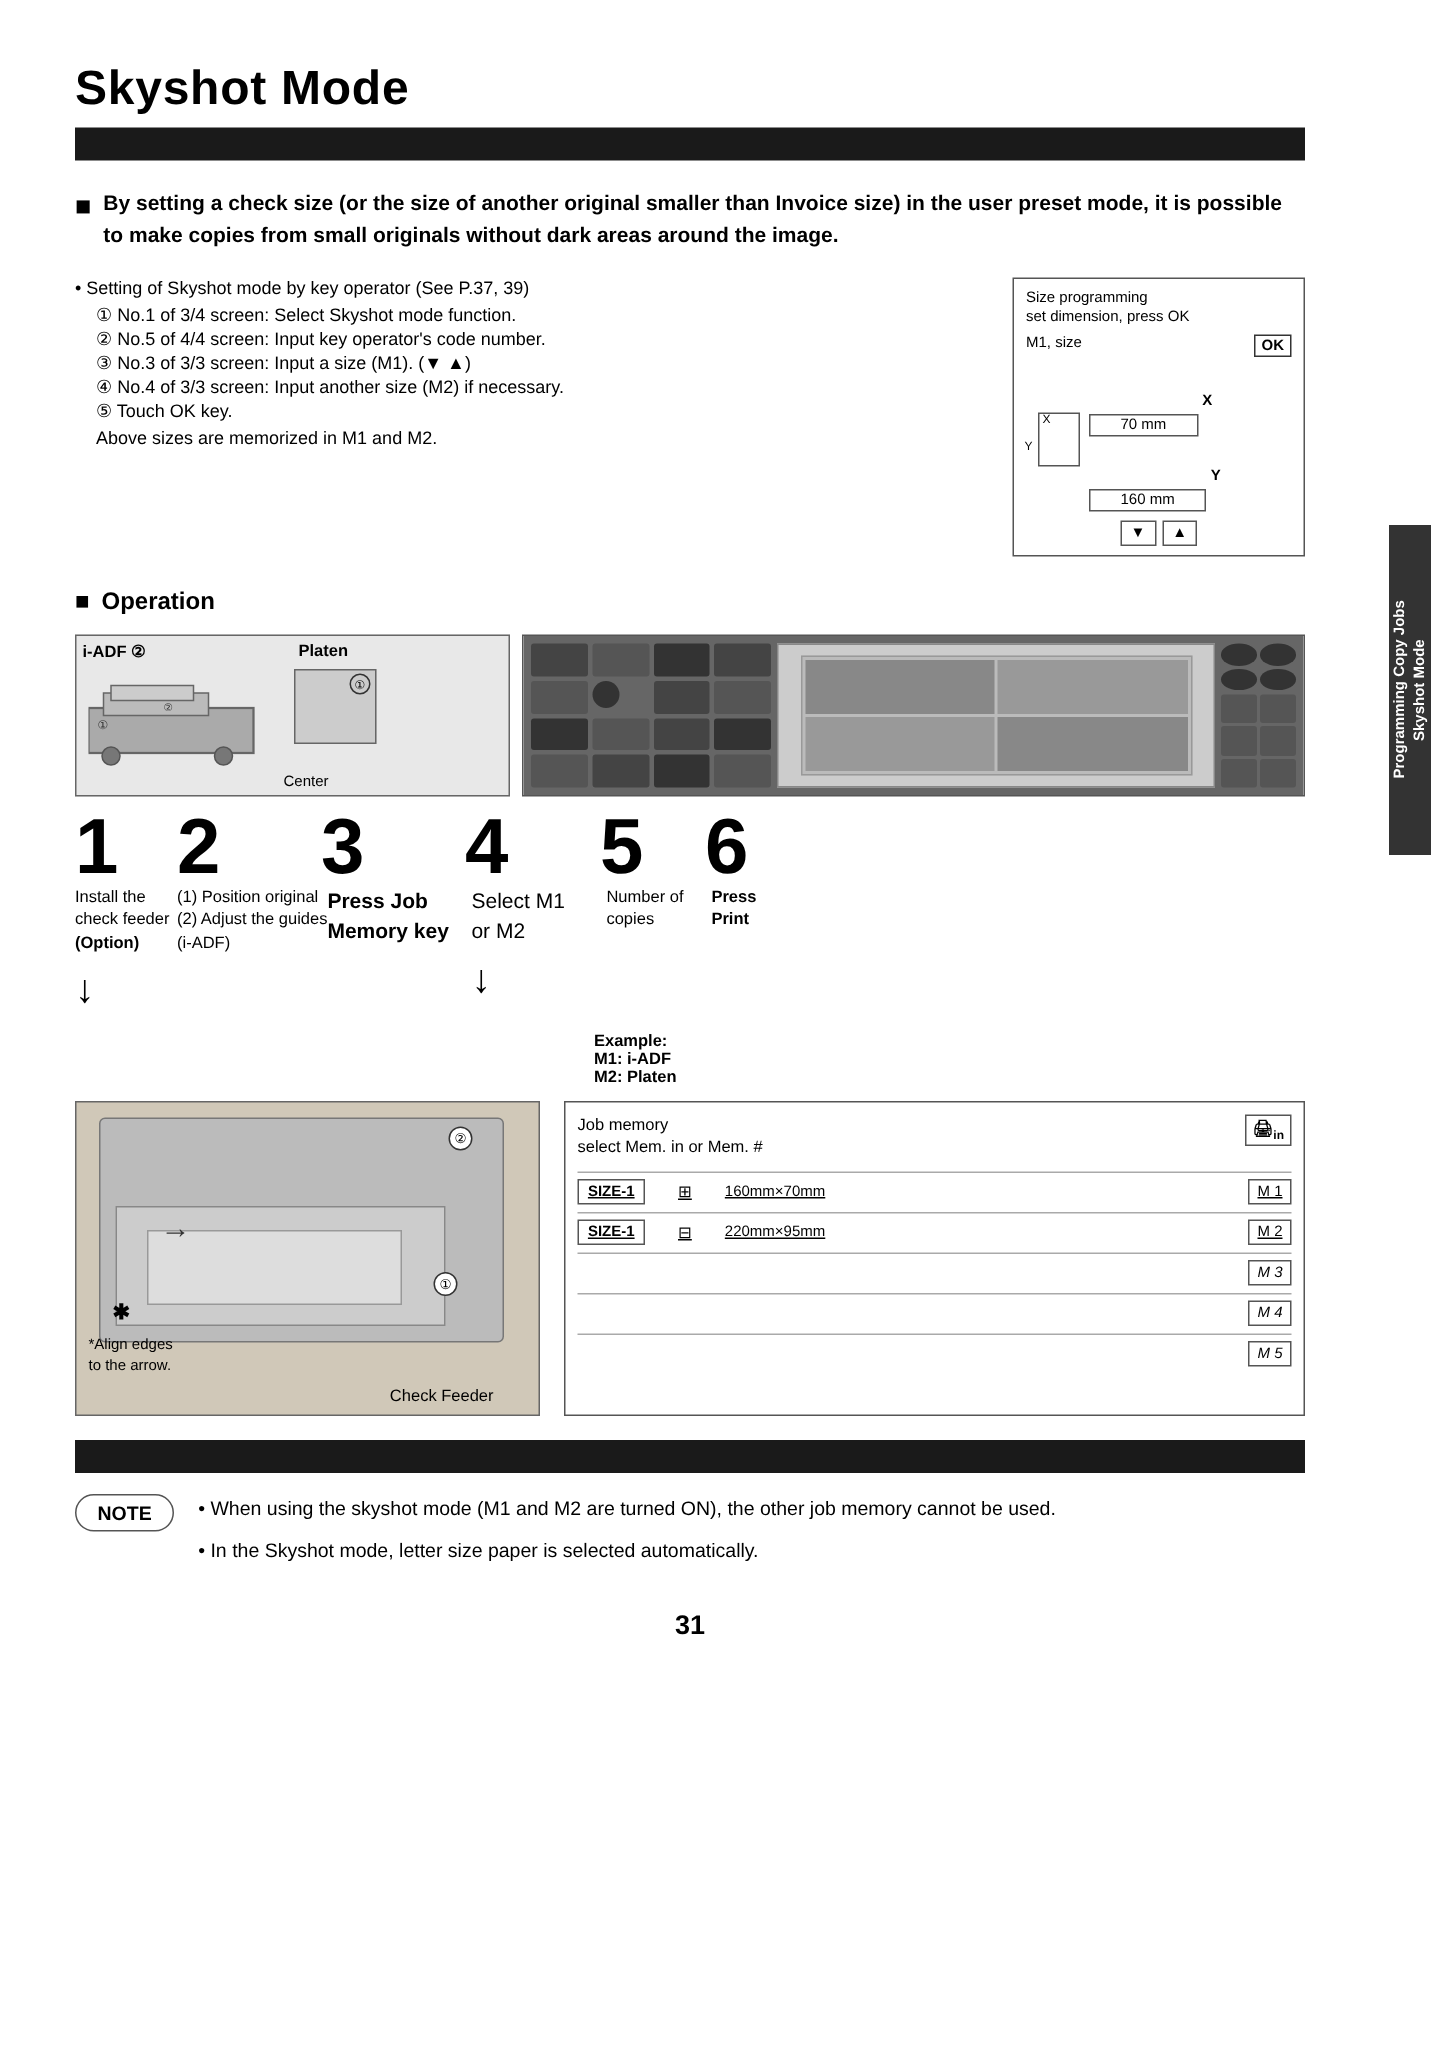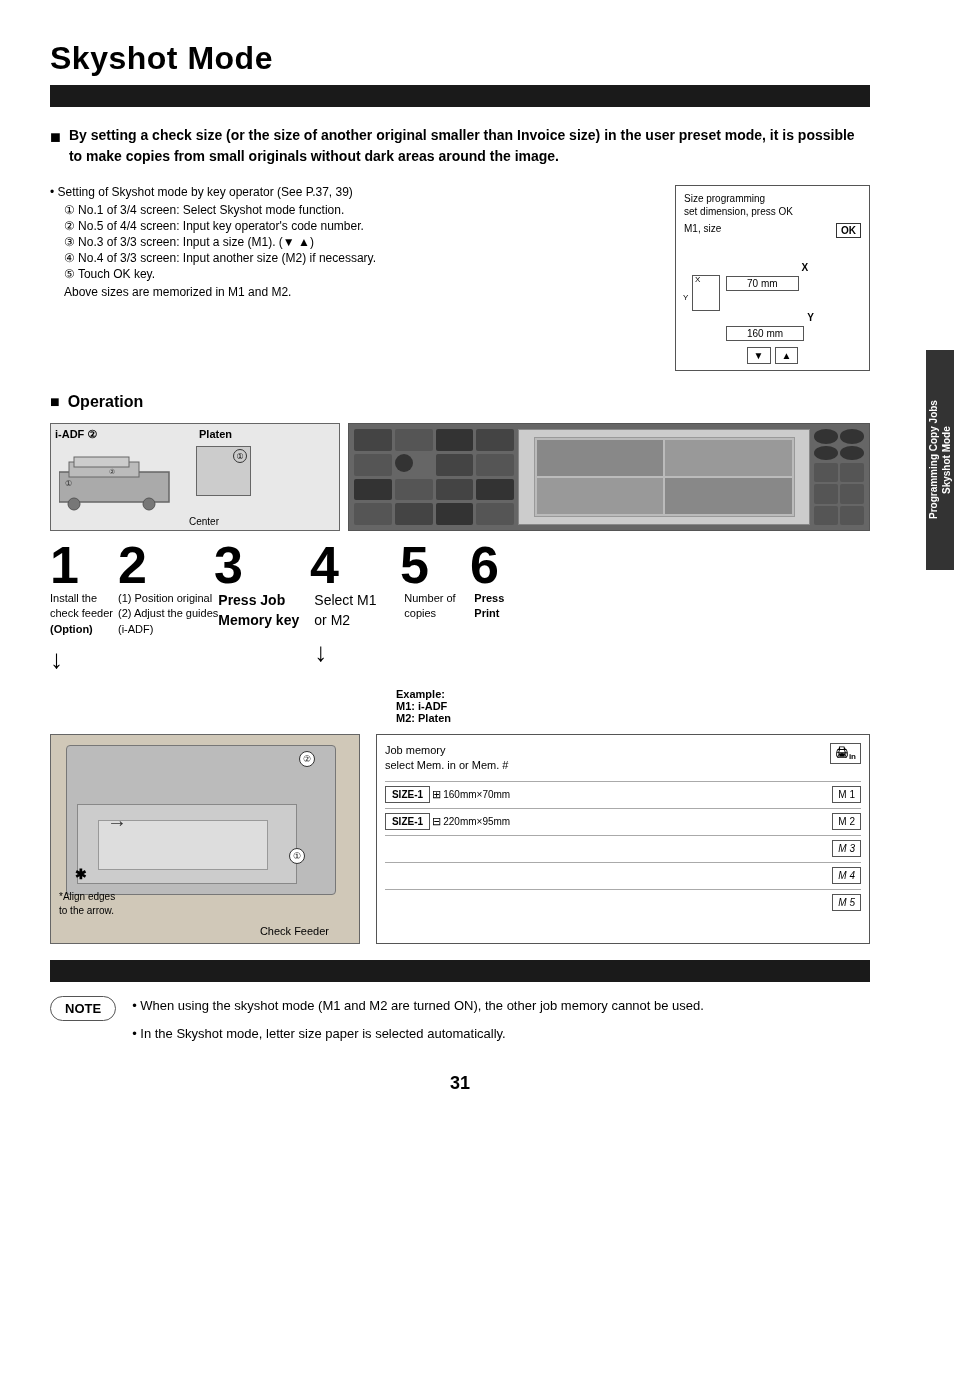--- a/index.html
+++ b/index.html
@@ -250,24 +250,25 @@
     }
     .job-memory-icon {
       border: 1px solid #555;
       padding: 2px 4px;
       font-size: 11px;
       font-weight: bold;
     }
     .memory-row {
       display: flex;
       align-items: center;
-      gap: 2px;
+      gap: 22px;
       margin-bottom: 5px;
       border-top: 1px solid #aaa;
       padding-top: 4px;
+      text-decoration: underline;
     }
     .memory-size-btn {
       border: 1.5px solid #555;
       padding: 2px 5px;
       font-size: 10px;
       font-weight: bold;
       background: #fff;
       min-width: 45px;
       text-align: center;
     }

